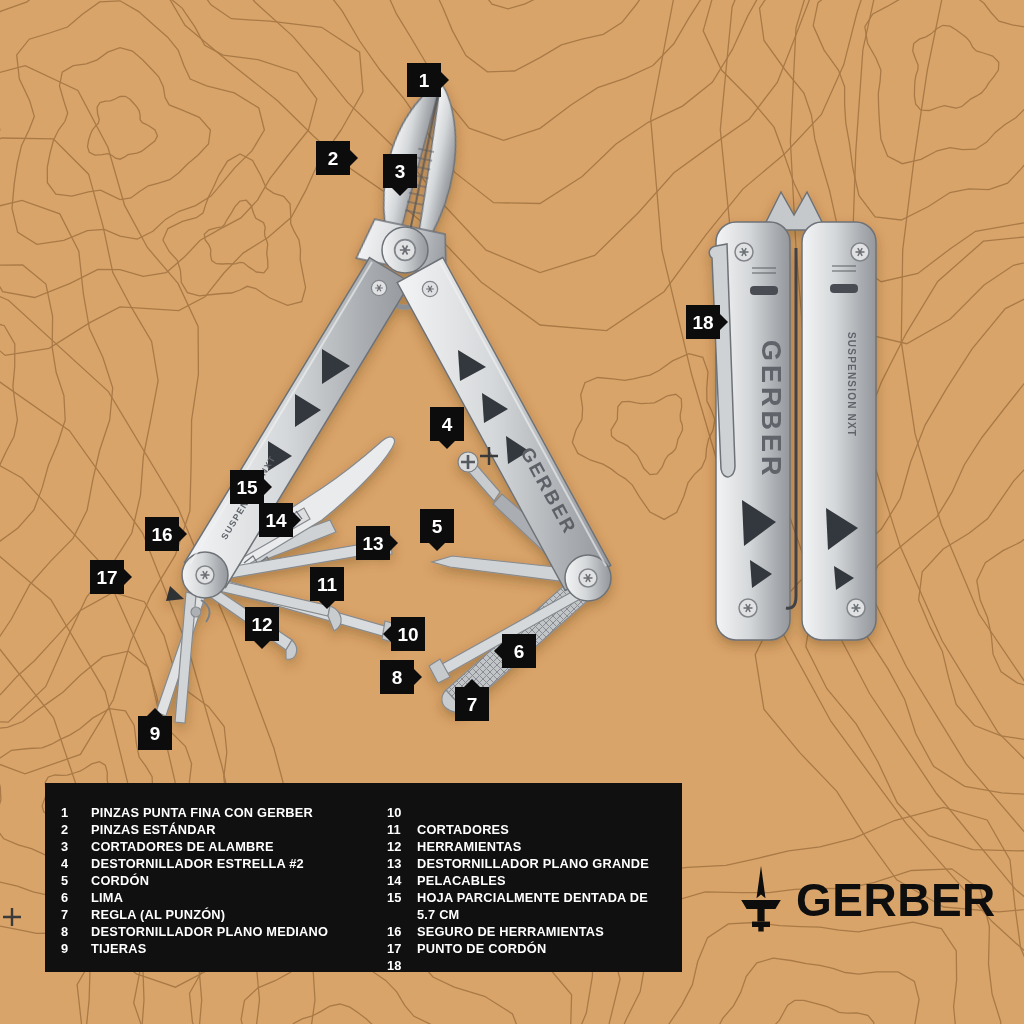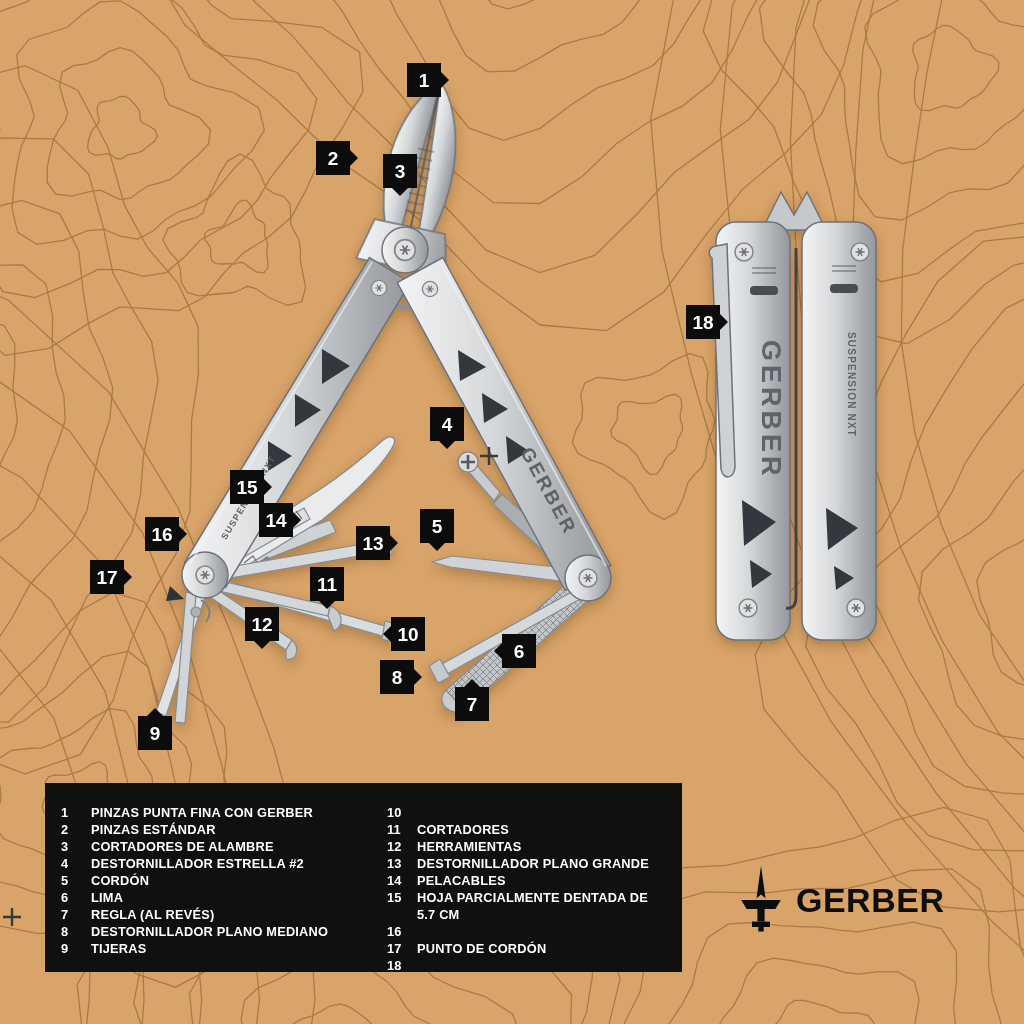--- a/index.html
+++ b/index.html
@@ -18,21 +18,21 @@
   
   .legend{position:absolute;left:45px;top:783px;width:637px;height:189px;background:#101010;z-index:4;
           box-sizing:border-box;padding:21px 12px 12px 16px;
           display:grid;grid-template-columns:318px 1fr;column-gap:8px;}
   .legend ul{list-style:none;margin:0;padding:0;}
   .legend li{display:grid;grid-template-columns:26px 1fr;column-gap:4px;color:#ffffff;
              font:700 12.8px/17px "Liberation Sans",sans-serif;letter-spacing:0.2px;}
   .lnum{text-align:left;}
   
   .brand{position:absolute;left:734px;top:862px;height:76px;display:flex;align-items:center;gap:8px;z-index:4;}
-  .brand .name{font-weight:700;font-size:34px;letter-spacing:0.5px;color:#0e0e0e;font-family:"Liberation Sans",sans-serif;}
+  .brand .name{font-weight:700;font-size:46px;letter-spacing:0.5px;color:#0e0e0e;font-family:"Liberation Sans",sans-serif;}
 </style>
 </head>
 <body>
 
 <div class="stage">
 
 <svg id="scene" width="1024" height="1024" viewBox="0 0 1024 1024">
   <defs>
     <linearGradient id="gSteel" x1="0" y1="0" x2="1" y2="0">
       <stop offset="0" stop-color="#f3f4f5"></stop>
@@ -252,21 +252,21 @@
         <li>
           <span class="lnum">5</span>
           <span class="llabel">CORDÓN</span>
         </li>
         <li>
           <span class="lnum">6</span>
           <span class="llabel">LIMA</span>
         </li>
         <li>
           <span class="lnum">7</span>
-          <span class="llabel">REGLA (AL REVÉS)</span>
+          <span class="llabel">REGLA (AL PUNZÓN)</span>
         </li>
         <li>
           <span class="lnum">8</span>
           <span class="llabel">DESTORNILLADOR PLANO  MEDIANO</span>
         </li>
         <li>
           <span class="lnum">9</span>
           <span class="llabel">TIJERAS</span>
         </li>
       </ul>
@@ -289,20 +289,21 @@
         <li>
           <span class="lnum">14</span>
           <span class="llabel">PELACABLES</span>
         </li>
         <li>
           <span class="lnum">15</span>
           <span class="llabel">HOJA PARCIALMENTE DENTADA DE 5.7 CM</span>
         </li>
         <li>
           <span class="lnum">16</span>
+          <span class="llabel">SEGURO DE HERRAMIENTAS</span>
         </li>
         <li>
           <span class="lnum">17</span>
           <span class="llabel">PUNTO DE CORDÓN</span>
         </li>
         <li>
           <span class="lnum">18</span>
         </li>
       </ul>
 </div>

